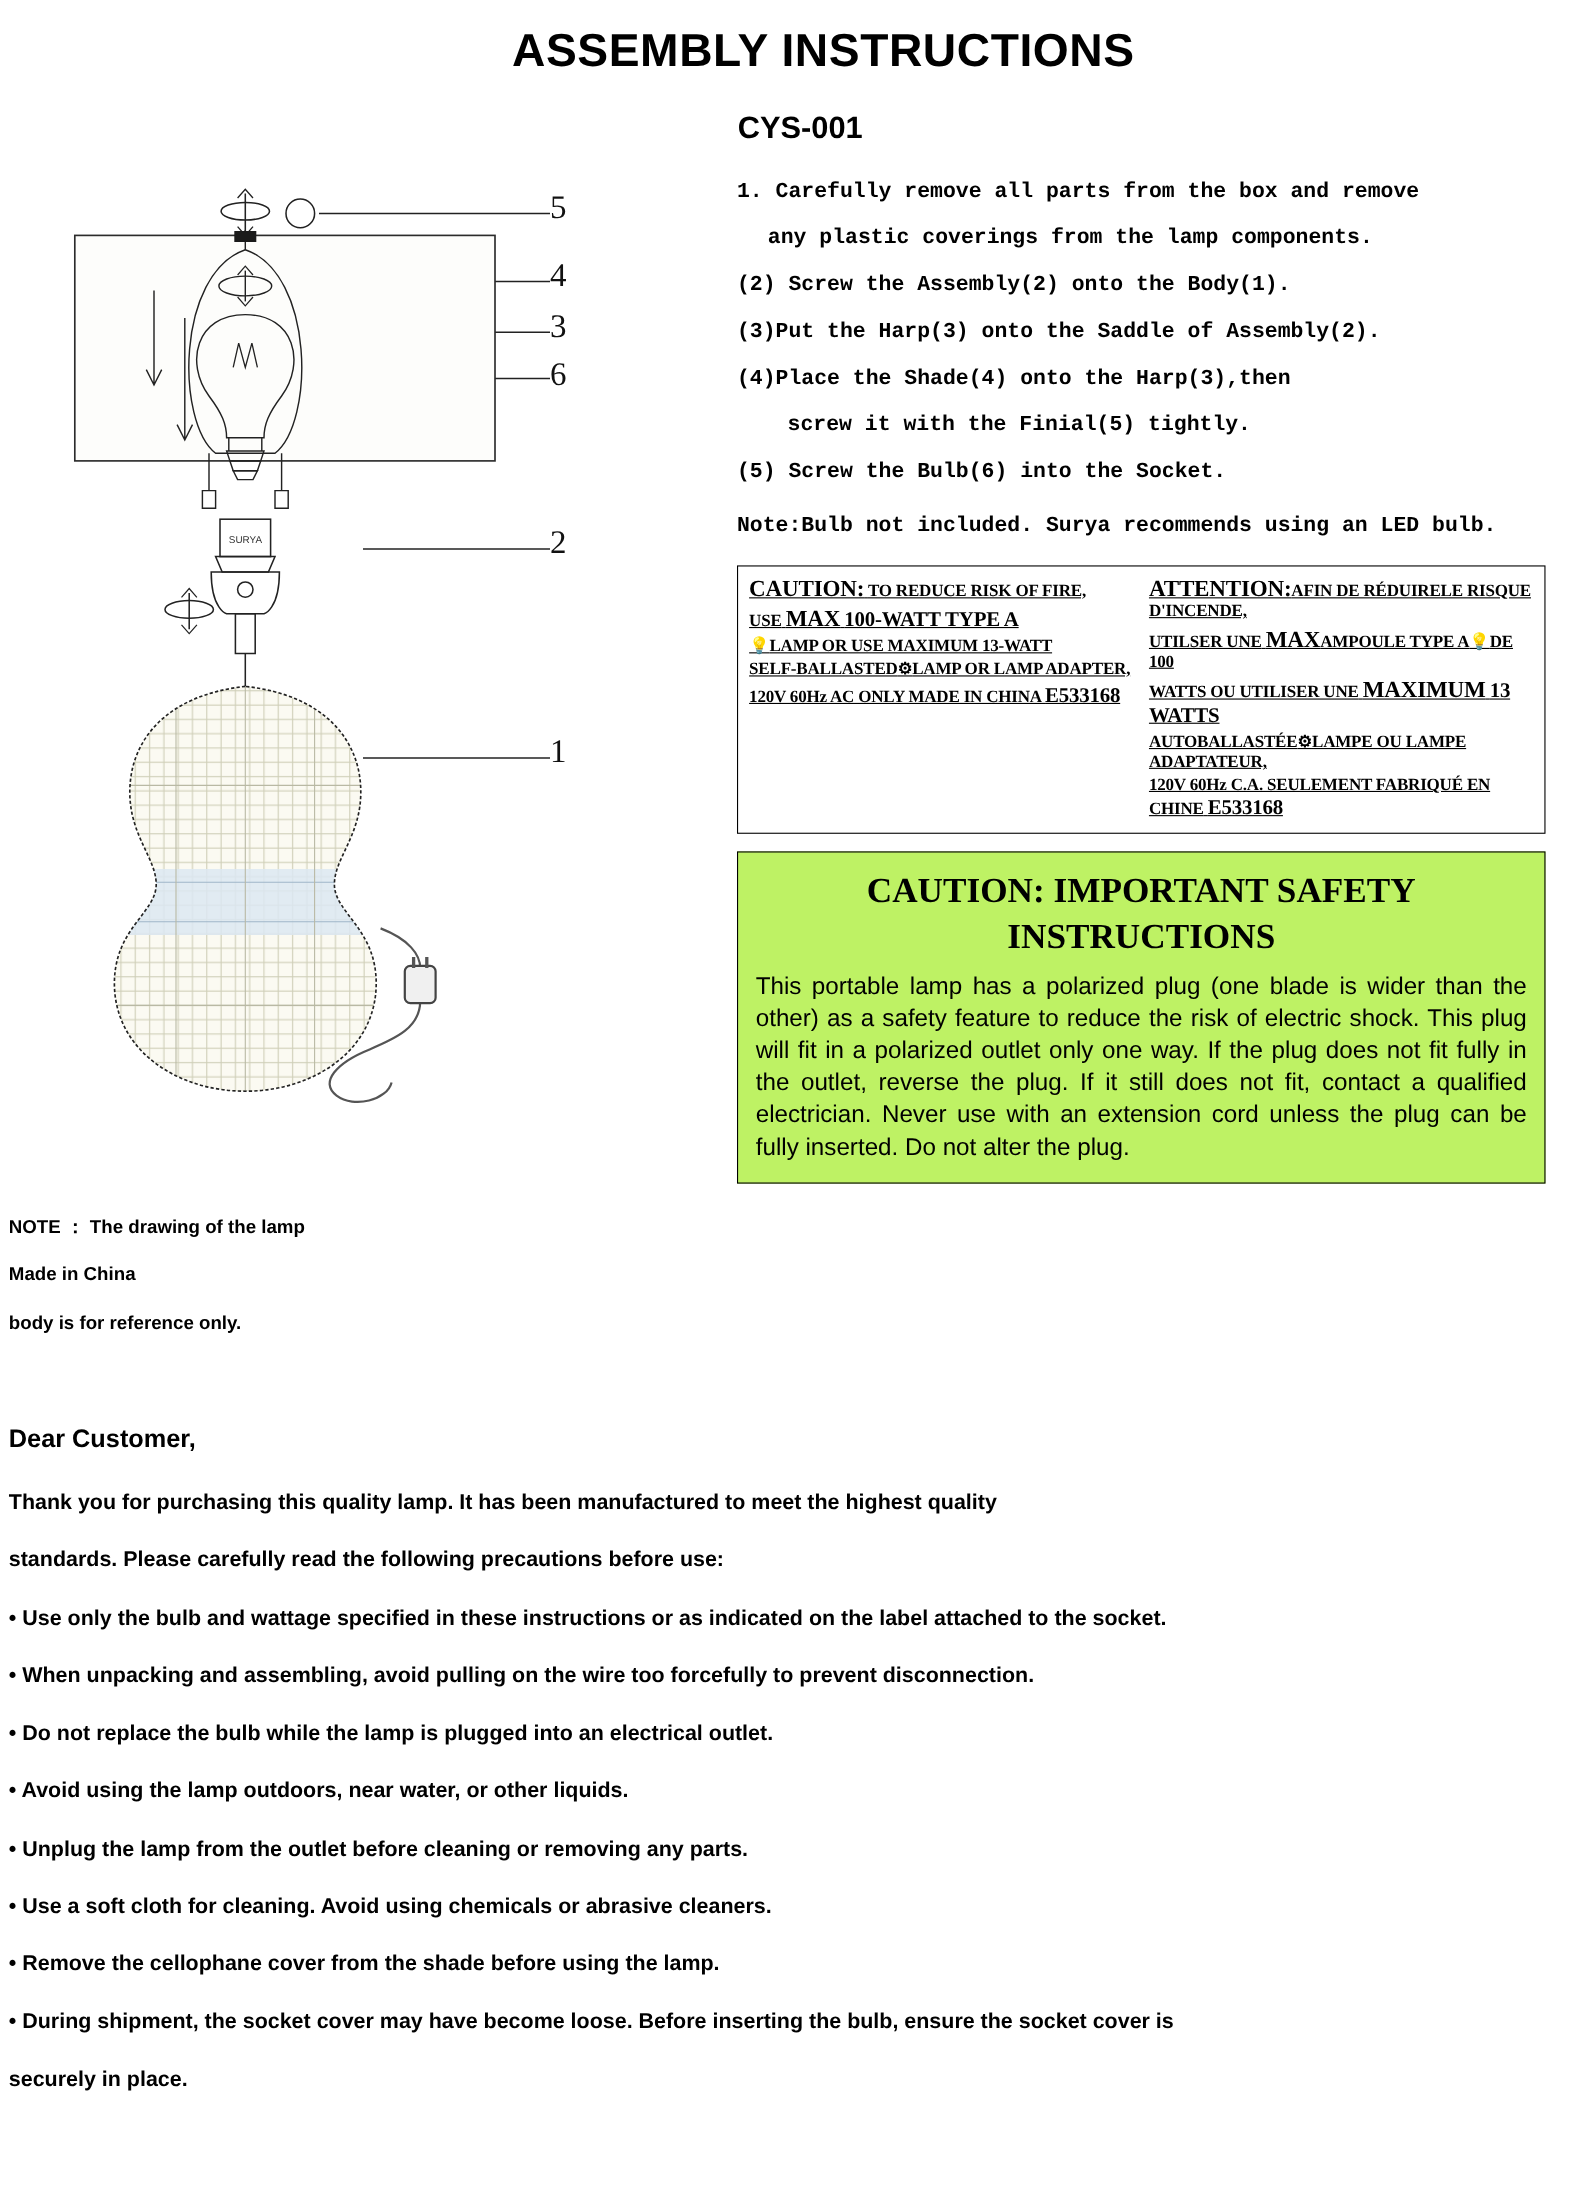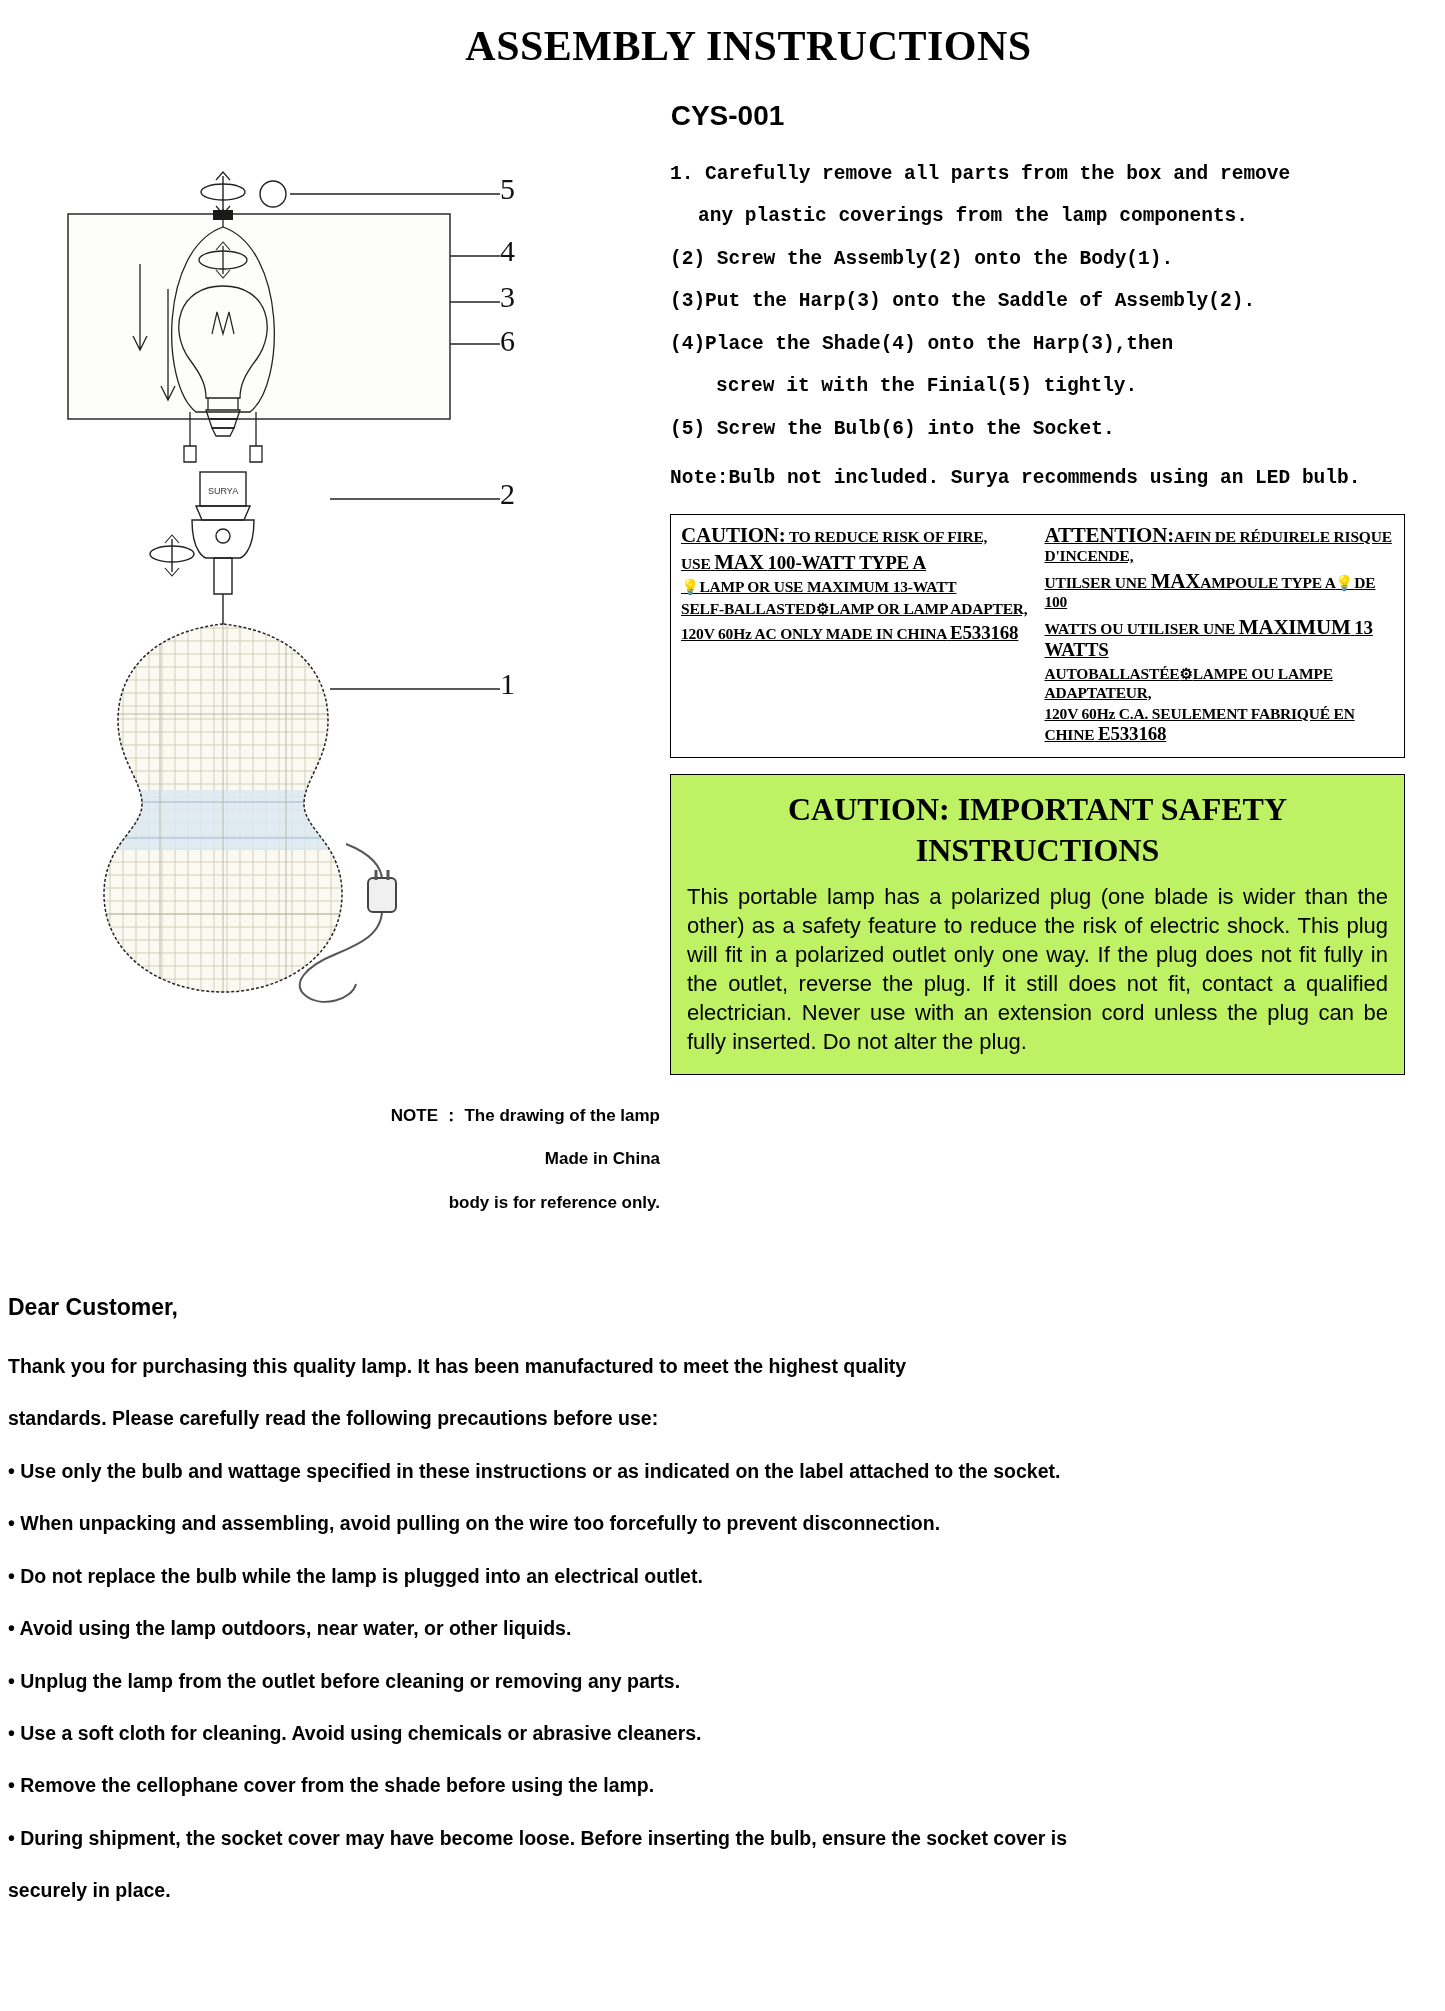--- a/index.html
+++ b/index.html
@@ -23,21 +23,20 @@
   }
 
   
   .title {
     text-align: center;
     font-size: 42px;
     font-weight: bold;
     letter-spacing: 0.5px;
     margin: 22px 0 0 0;
     padding-left: 52px;
-    font-family: Liberation Serif, serif;
   }
   .model {
     text-align: center;
     font-size: 28px;
     font-weight: bold;
     margin: 30px 0 0 0;
     padding-left: 10px;
   }
 
   
@@ -71,21 +70,20 @@
     color: #111;
   }
   .bulb-svg { position: absolute; left: 0; top: 0; }
 
   .note-block {
     font-size: 17px;
     font-weight: bold;
     line-height: 2.55;
     padding-left: 8px;
     margin-top: -10px;
-    text-align: right;
   }
   .note-block div { white-space: nowrap; }
 
   
   .instructions {
     font-size: 19.5px;
     font-weight: bold;
     line-height: 1.05;
     margin-top: 10px;
   }

